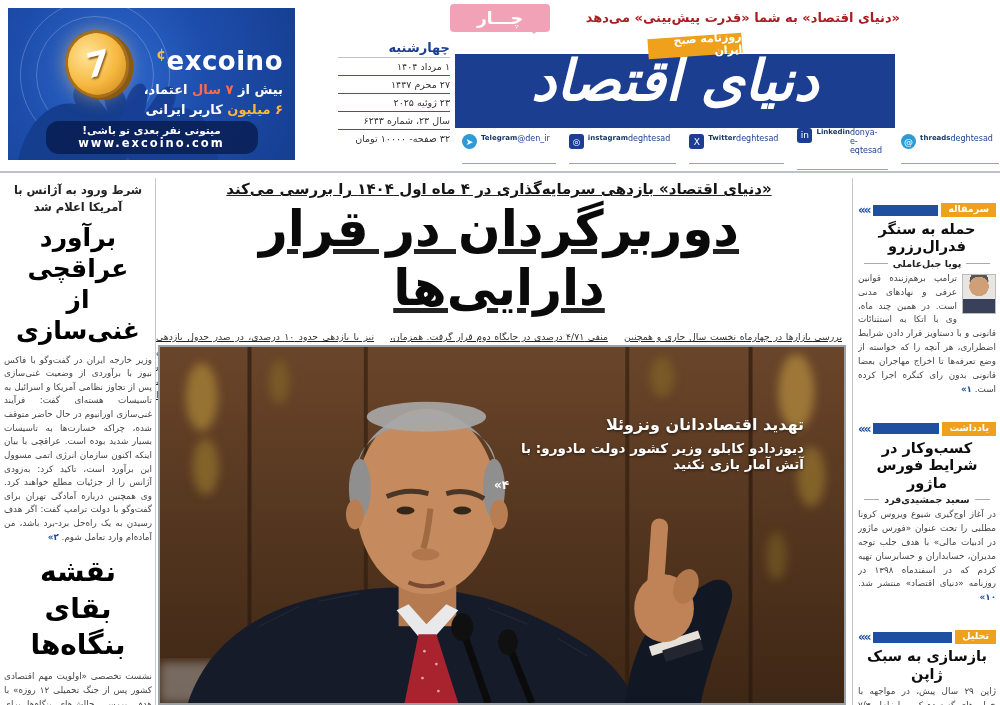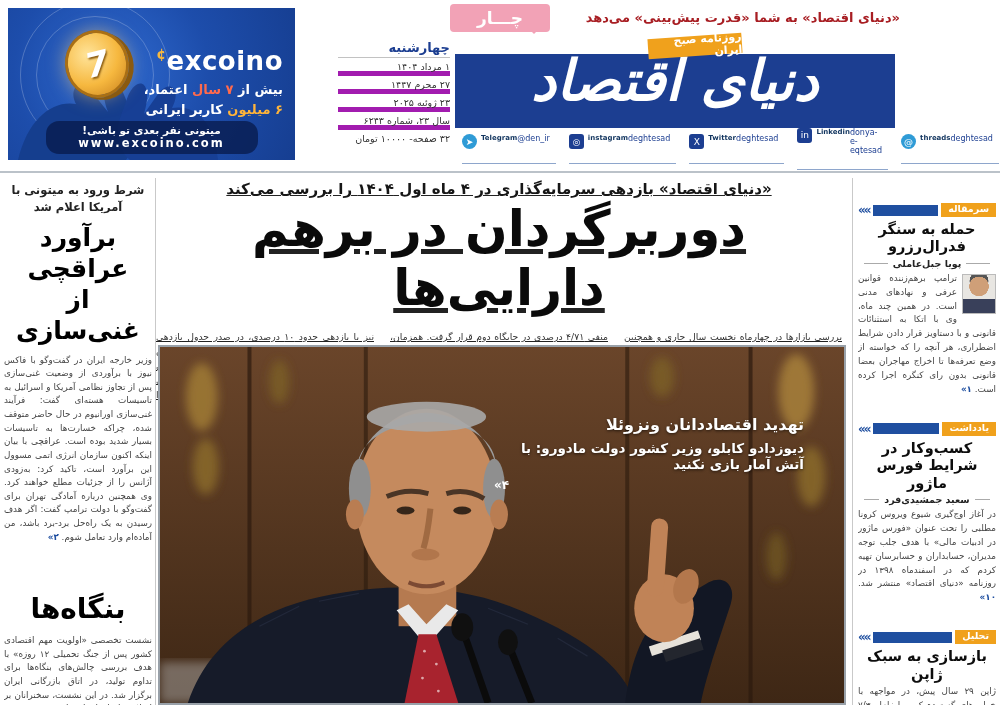--- a/index.html
+++ b/index.html
@@ -36,21 +36,21 @@
   .pink-badge{position:absolute;left:450px;top:4px;width:100px;height:28px;background:#f2a2b6;border-radius:4px;
               color:#fff;font-size:17px;font-weight:bold;display:flex;align-items:center;justify-content:center;}
   .pink-badge::after{content:"";position:absolute;right:10px;bottom:-8px;border:6px solid transparent;border-top-color:#f2a2b6;}
   .band{position:absolute;left:455px;top:54px;width:440px;height:74px;background:#1c3e91;}
   .band-logo{position:absolute;width:100%;text-align:center;top:-6px;color:#fff;font-size:56px;font-weight:bold;
              font-style:italic;white-space:nowrap;letter-spacing:-2px;text-shadow:2px 2px 0 #12securi2c66;}
   .tagline{position:absolute;left:648px;top:36px;width:94px;height:20px;background:#f0a11c;color:#fff;
            font-size:11px;font-weight:bold;display:flex;align-items:center;justify-content:center;transform:rotate(-4deg);z-index:3;}
   .dates{position:absolute;left:338px;top:40px;width:112px;}
   .weekday{font-size:13px;font-weight:bold;color:#1c3e91;text-align:right;padding-bottom:2px;border-bottom:1px solid #c2c2c2;}
-  .drow{font-size:9.5px;color:#333;height:18px;line-height:18px;text-align:right;border-bottom:5px solid #a21caf;}
+  .drow{font-size:9.5px;color:#333;height:18px;line-height:18px;text-align:right;border-bottom:1px solid #a21caf;}
   .drow:last-child{border-bottom:none;}
 
   
   .social{position:absolute;left:462px;top:130px;width:534px;height:38px;direction:ltr;
           display:flex;align-items:center;gap:13px;}
   .soc-item{display:flex;align-items:flex-start;gap:4px;border-bottom:1px solid #8ea6cc;padding:0 6px 14px 0;}
   .soc-ico{width:15px;height:15px;border-radius:50%;background:#2f9bd6;color:#fff;font-size:9px;
            display:flex;align-items:center;justify-content:center;flex:0 0 auto;}
   .soc-ico.sq{border-radius:3px;background:#1c3e91;}
   .soc-txt{display:flex;flex-direction:row;line-height:1.15;}
@@ -189,21 +189,21 @@
       <span class="site">DONYA-E-EQTESAD.COM</span>
     </div>
   </div>
 
   <div class="hdr-divider"></div>
   <div class="vline vl-left"></div>
   <div class="vline vl-right"></div>
 
   <div class="center">
     <div class="kicker-main">«دنیای اقتصاد» بازدهی سرمایه‌گذاری در ۴ ماه اول ۱۴۰۴ را بررسی می‌کند</div>
-    <div class="headline">دوربرگردان در برهم دارایی‌ها</div>
+    <div class="headline">دوربرگردان در قرار دارایی‌ها</div>
     <div class="lead-cols">
       <div class="lcol">بررسی بازارها در چهارماه نخست سال جاری و همچنین ماه تیر نشان می‌دهد که دارایی‌های پرریسک با بازدهی منفی روبه‌رو شده‌اند؛ درحالی که دارایی‌های کم‌ریسک سوددهی مثبتی برای سرمایه‌گذاران داشته‌اند. در تیرماه، دلار با افت ۱/۶ درصدی بیشترین کاهش را در میان بازارها ثبت کرد و پس از آن، بورس با بازدهی</div>
       <div class="lcol">منفی ۴/۷۱ درصدی در جایگاه دوم قرار گرفت. همزمان، بیش از ۳۸ هزار میلیارد تومان پول حقیقی از بازار سهام خارج شد تا رکورد جدیدی در خروج سرمایه ثبت شود. در سوی مقابل اما صندوق‌های درآمد ثابت با بازدهی ۲/۳ درصدی پربازده‌ترین گزینه سرمایه‌گذاری در تیرماه بودند. این صندوق‌ها در مجموع چهارماه ابتدایی سال</div>
       <div class="lcol"><span>نیز با بازدهی حدود ۱۰ درصدی، در صدر جدول بازدهی بازارها قرار گرفتند. در این مدت، نیم‌سکه با کاهش سنگین ۲۷/۷ درصدی بیشترین زیان را برای خریداران رقم زد. در بازارهای جهانی نیز، روز گذشته طلای جهانی به سقف یک‌ماهه خود رسید و توجه سرمایه‌گذاران را دوباره جلب کرد. </span><span class="pref">«۱۳و۹</span></div>
     </div>
   </div>
 
   <div class="photo">
     <svg viewBox="0 0 688 357" width="684" height="356" preserveAspectRatio="none">
       <defs>
@@ -310,26 +310,26 @@
         <span class="sec-bar"></span>
         <span class="sec-chev"></span>
       </div>
       <div class="sec-title">بازسازی به سبک ژاپن</div>
       <div class="sec-body"><span>ژاپن ۲۹ سال پیش، در مواجهه با خرابی‌های گسترده کوبه با زلزله ۷/۳ ریشتری، توانست قفل مالی بازسازی را با مدل «بازسازی منعطف» باز کند. تشکیل صندوق با مشارکت دولت و شهرداری و حتی بخش خصوصی، به تامین مالی اساسی ۷۰ درصد از خانه‌های احداثی منجر شد. فرصت‌های این بازسازی، عرضه «مسکن ارزان» و «کاهش مصرف انرژی در خانه‌ها» بود. </span></div>
     </div>
 
   </div>
 
   <div class="leftcol">
-    <div class="l-kicker">شرط ورود به میتونی با آمریکا اعلام شد</div>
+    <div class="l-kicker">شرط ورود به آژانس با آمریکا اعلام شد</div>
     <div class="l-title1">
       <span>برآورد عراقچی</span><br><span>از غنی‌سازی</span>
     </div>
     <div class="l-body"><span>وزیر خارجه ایران در گفت‌وگو با فاکس نیوز با برآوردی از وضعیت غنی‌سازی پس از تجاوز نظامی آمریکا و اسرائیل به تاسیسات هسته‌ای گفت: فرآیند غنی‌سازی اورانیوم در حال حاضر متوقف شده، چراکه خسارت‌ها به تاسیسات بسیار شدید بوده است. عراقچی با بیان اینکه اکنون سازمان انرژی اتمی مسوول این برآورد است، تاکید کرد: به‌زودی آژانس را از جزئیات مطلع خواهند کرد. وی همچنین درباره آمادگی تهران برای گفت‌وگو با دولت ترامپ گفت: اگر هدف رسیدن به یک راه‌حل برد-برد باشد، من آماده‌ام وارد تعامل شوم. </span><span class="pref">«۲</span></div>
 
     <div class="l-title2">
-      <br><span>بنگاه‌ها</span>
+      <span>نقشه بقای</span><br><span>بنگاه‌ها</span>
     </div>
     <div class="l-body"><span>نشست تخصصی «اولویت مهم اقتصادی کشور پس از جنگ تحمیلی ۱۲ روزه» با هدف بررسی چالش‌های بنگاه‌ها برای تداوم تولید، در اتاق بازرگانی ایران برگزار شد. در این نشست، سخنرانان بر اصلاح ساختارهای اقتصادی، تقویت بخش خصوصی و افزایش تاب‌آوری به‌عنوان راه‌حل خروج از وضعیت موجود تاکید کردند. همچنین، حاضران حل چالش‌هایی مانند «مدیریت هزینه»، «حفظ سرمایه انسانی» و «تداوم فرآیند تامین مالی» را به‌عنوان مهم‌ترین اولویت‌های بخش خصوصی برای تداوم بقا در اکوسیستم اقتصادی کشور مطرح کردند. </span></div>
 
   </div>
 
 </div>
 
 </body></html>

